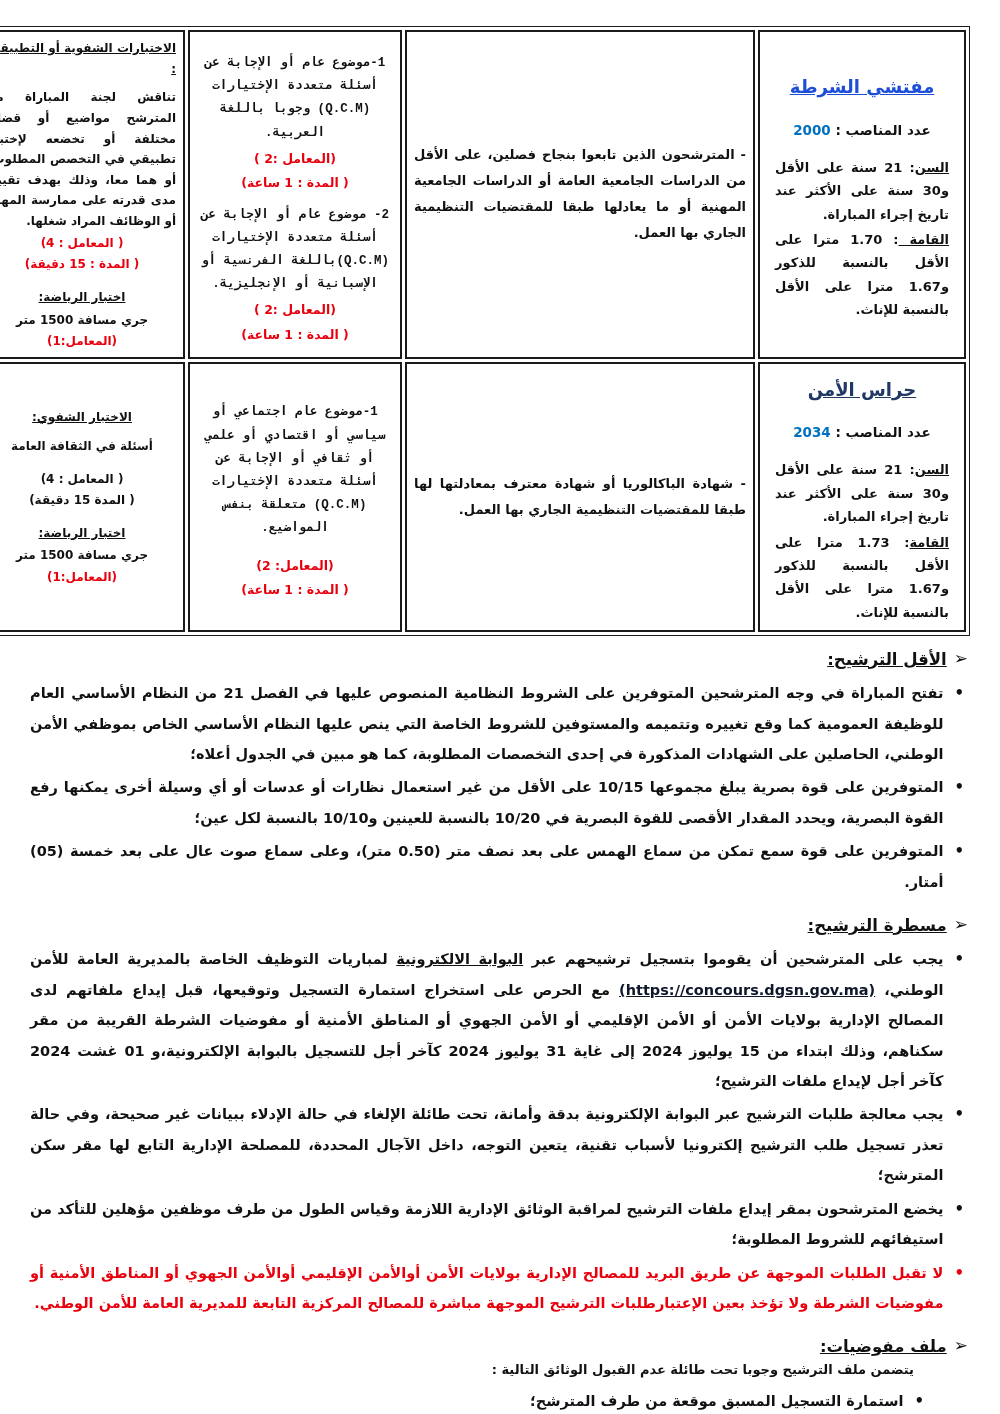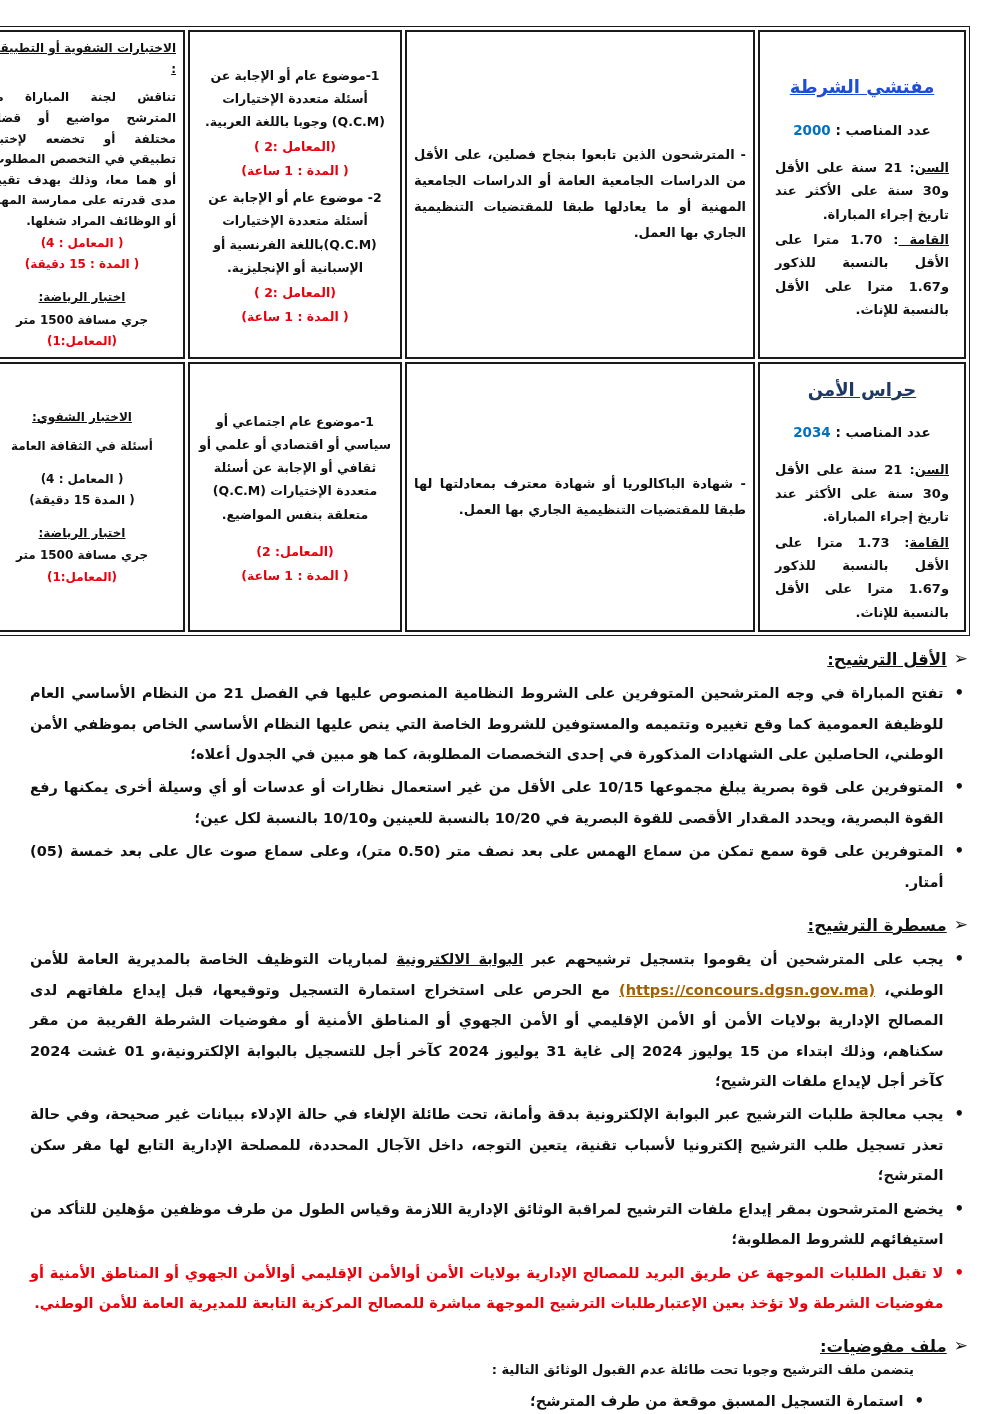--- a/index.html
+++ b/index.html
@@ -35,21 +35,21 @@
   td.ora{width:188px;text-align:center;font-size:12px;line-height:1.72;font-weight:bold;vertical-align:top;}
 
   .job-title{
     font-size:18px;font-weight:bold;text-decoration:underline;
     margin:6px 0 14px 0;
   }
   .posts{font-weight:bold;font-size:13.5px;margin:0 0 14px 0;}
   .req{font-weight:bold;text-align:justify;margin:2px 8px;}
   .cell-head{font-weight:bold;text-decoration:underline;text-align:right;margin:2px 0 8px 0;}
   .cell-head.center{text-align:center;}
-  .qblock{margin:4px 0 2px 0;}
+  .qblock{margin:10px 0 2px 0;font-family:Liberation Mono, monospace;}
   .meta{margin:1px 0;}
   .sport-head{font-weight:bold;text-decoration:underline;margin:12px 0 2px 0;}
   .bu{font-weight:bold;text-decoration:underline;}
   .b{font-weight:bold;}
 
   
   .sec-header{
     display:flex;align-items:center;gap:7px;
     font-size:16.5px;font-weight:bold;
     margin:13px 2px 4px 0;
@@ -62,21 +62,21 @@
     display:flex;gap:11px;
     font-size:14.5px;font-weight:bold;line-height:2.1;
     text-align:justify;margin:3px 0;
   }
   ul.bullets .dot{flex:0 0 auto;font-size:15px;}
   ul.docs{padding-right:46px;}
   .intro{font-size:13px;font-weight:bold;margin:2px 56px 4px 0;}
 
   .redtxt,.red{color:#e8000d;font-weight:bold;}
   .link{
-    color:#a16207;text-decoration:underline;font-weight:bold;
+    color:#0f172a;text-decoration:underline;font-weight:bold;
     direction:ltr;unicode-bidi:isolate;
   }
   p{margin:0;}
 </style>
 </head>
 <body>
 
 <div class="page">
 
   <table class="comp">

